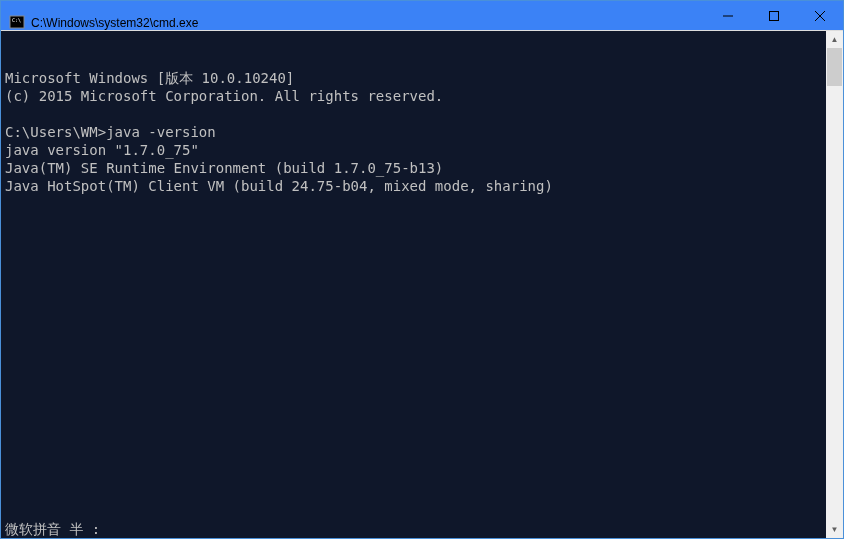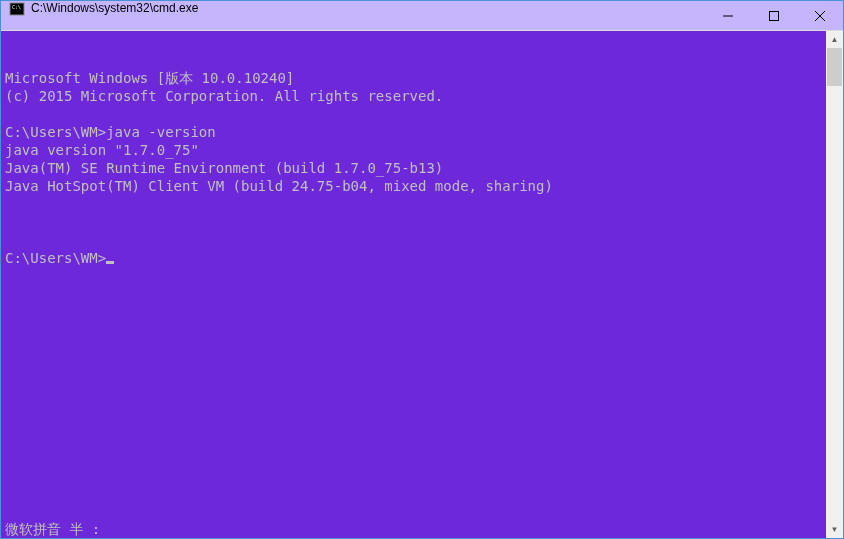--- a/index.html
+++ b/index.html
@@ -7,23 +7,23 @@
       width: 844px;
       height: 539px;
       font-family: "Segoe UI", Tahoma, sans-serif;
       font-size: 12px;
       background: #fff;
       overflow: hidden;
       border: 1px solid #4a90d9;
     }
     .titlebar {
       height: 30px;
-      background: #c4b5fd;
+      background: #3b82f6;
       display: flex;
-      align-items: flex-start;
+      align-items: flex-end;
       border-bottom: 1px solid #ddd;
     }
     .titlebar-icon {
       width: 16px;
       height: 16px;
       margin: 0 6px 0 8px;
       display: flex;
       align-items: center;
       justify-content: center;
     }
@@ -45,21 +45,21 @@
       cursor: pointer;
       font-family: "Segoe UI", sans-serif;
     }
     .terminal-wrap {
       display: flex;
       height: calc(100% - 30px);
       background: #000;
     }
     .terminal {
       flex: 1;
-      background: #6d28d9;
+      background: #0f172a;
       color: #c0c0c0;
       font-family: "NSimSun", "SimSun", "Consolas", monospace;
       font-size: 14px;
       line-height: 18px;
       padding: 2px 0 16px 4px;
       white-space: pre;
       position: relative;
       overflow: hidden;
     }
     .terminal-line { min-height: 18px; }
@@ -136,21 +136,20 @@
           <line x1="0" y1="0" x2="10" y2="10" stroke="#000" stroke-width="1"></line>
           <line x1="10" y1="0" x2="0" y2="10" stroke="#000" stroke-width="1"></line>
         </svg>
     </div>
   </div>
 </div>
 
 <div class="terminal-wrap">
   <div class="terminal">
     <div id="term-lines"><div class="terminal-line">Microsoft Windows [版本 10.0.10240]</div><div class="terminal-line">(c) 2015 Microsoft Corporation. All rights reserved.</div><div class="terminal-line"></div><div class="terminal-line">C:\Users\WM&gt;java -version</div><div class="terminal-line">java version "1.7.0_75"</div><div class="terminal-line">Java(TM) SE Runtime Environment (build 1.7.0_75-b13)</div><div class="terminal-line">Java HotSpot(TM) Client VM (build 24.75-b04, mixed mode, sharing)</div><div class="terminal-line"></div></div>
-    <div class="terminal-line"><span>C:\Users\WM&gt;</span><span class="cursor"></span></div>
     <div class="ime-status">微软拼音 半 :</div>
   </div>
   <div class="scrollbar">
     <div class="scroll-arrow">▲</div>
     <div class="scroll-track">
       <div class="scroll-thumb"></div>
     </div>
     <div class="scroll-arrow">▼</div>
   </div>
 </div>

